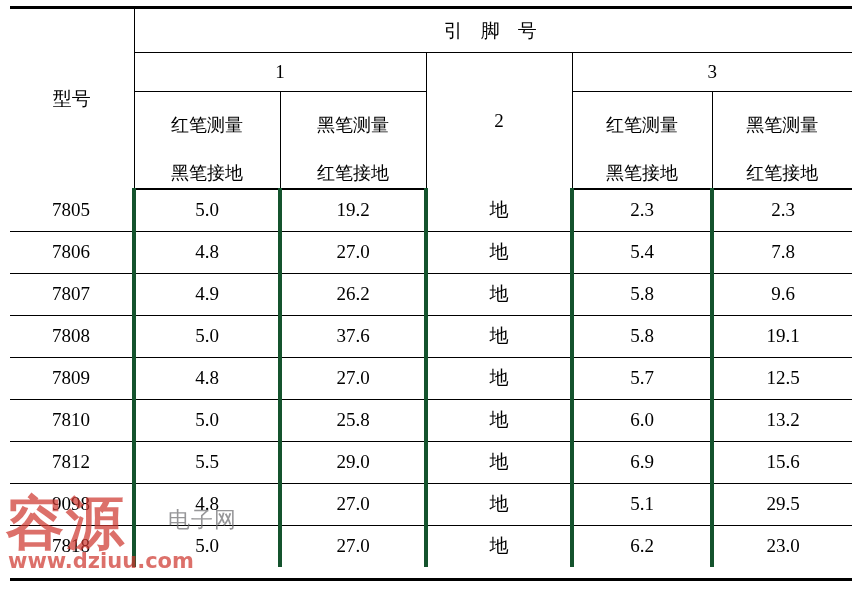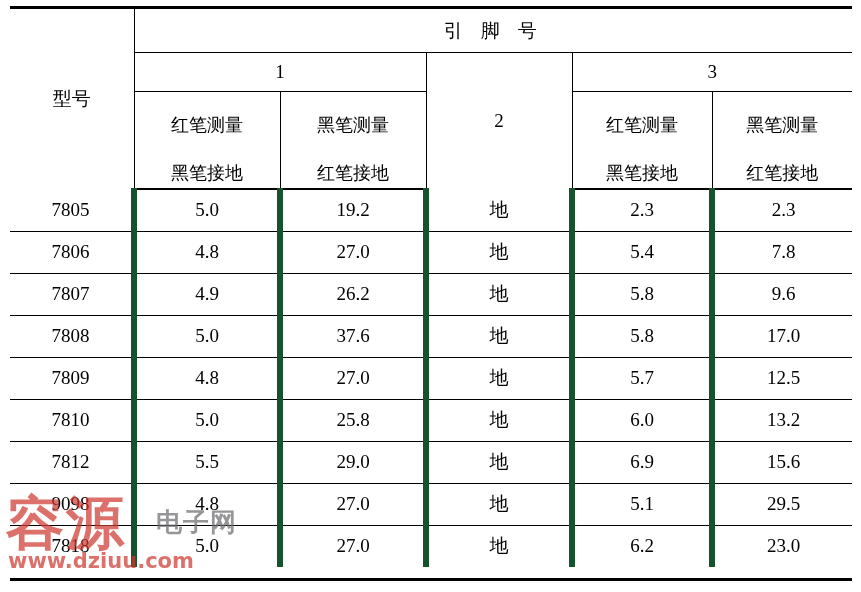--- a/index.html
+++ b/index.html
@@ -73,21 +73,21 @@
     font-weight: bold;
     font-size: 18px;
   }
   .last-col { border-right: none !important; }
 
   .rule-thick-bottom td { border-bottom: 2px solid #000; }
 
   tbody td {
     height: 41px;
     border-bottom: 1px solid #000;
-    border-right: 6px solid #14532d;
+    border-right: 4px solid #14532d;
     font-size: 19px;
   }
   tbody td.last-col { border-right: none; }
   tbody tr:last-child td { border-bottom: none; }
 
   .cn { font-family: "DejaVu Sans", sans-serif; font-size: 17px; }
   .cn-b { font-family: Liberation Serif, serif; font-size: 18px; margin-top: 20px; }
   .cn-hdr { font-family: "DejaVu Sans", sans-serif; font-size: 19px; }
 
   
@@ -109,24 +109,24 @@
   }
   #wm-main {
     left: 6px;
     top: 485px;
     font-size: 58px;
     font-weight: bold;
     color: rgba(207, 57, 48, 0.72);
     letter-spacing: 2px;
   }
   #wm-sub {
-    left: 156px;
+    left: 168px;
     top: 505px;
-    font-size: 26px;
-    font-weight: bold;
+    font-size: 22px;
+    font-weight: normal;
     color: rgba(110, 110, 112, 0.72);
     letter-spacing: 1px;
   }
   #wm-url {
     left: 8px;
     top: 549px;
     font-size: 21px;
     font-weight: bold;
     color: rgba(207, 57, 48, 0.72);
     letter-spacing: 0px;
@@ -213,21 +213,21 @@
         <td class="cn">地</td>
         <td>5.8</td>
         <td class="last-col">9.6</td>
       </tr>
       <tr>
         <td>7808</td>
         <td>5.0</td>
         <td>37.6</td>
         <td class="cn">地</td>
         <td>5.8</td>
-        <td class="last-col">17.0</td>
+        <td class="last-col">19.1</td>
       </tr>
       <tr>
         <td>7809</td>
         <td>4.8</td>
         <td>27.0</td>
         <td class="cn">地</td>
         <td>5.7</td>
         <td class="last-col">12.5</td>
       </tr>
       <tr>

